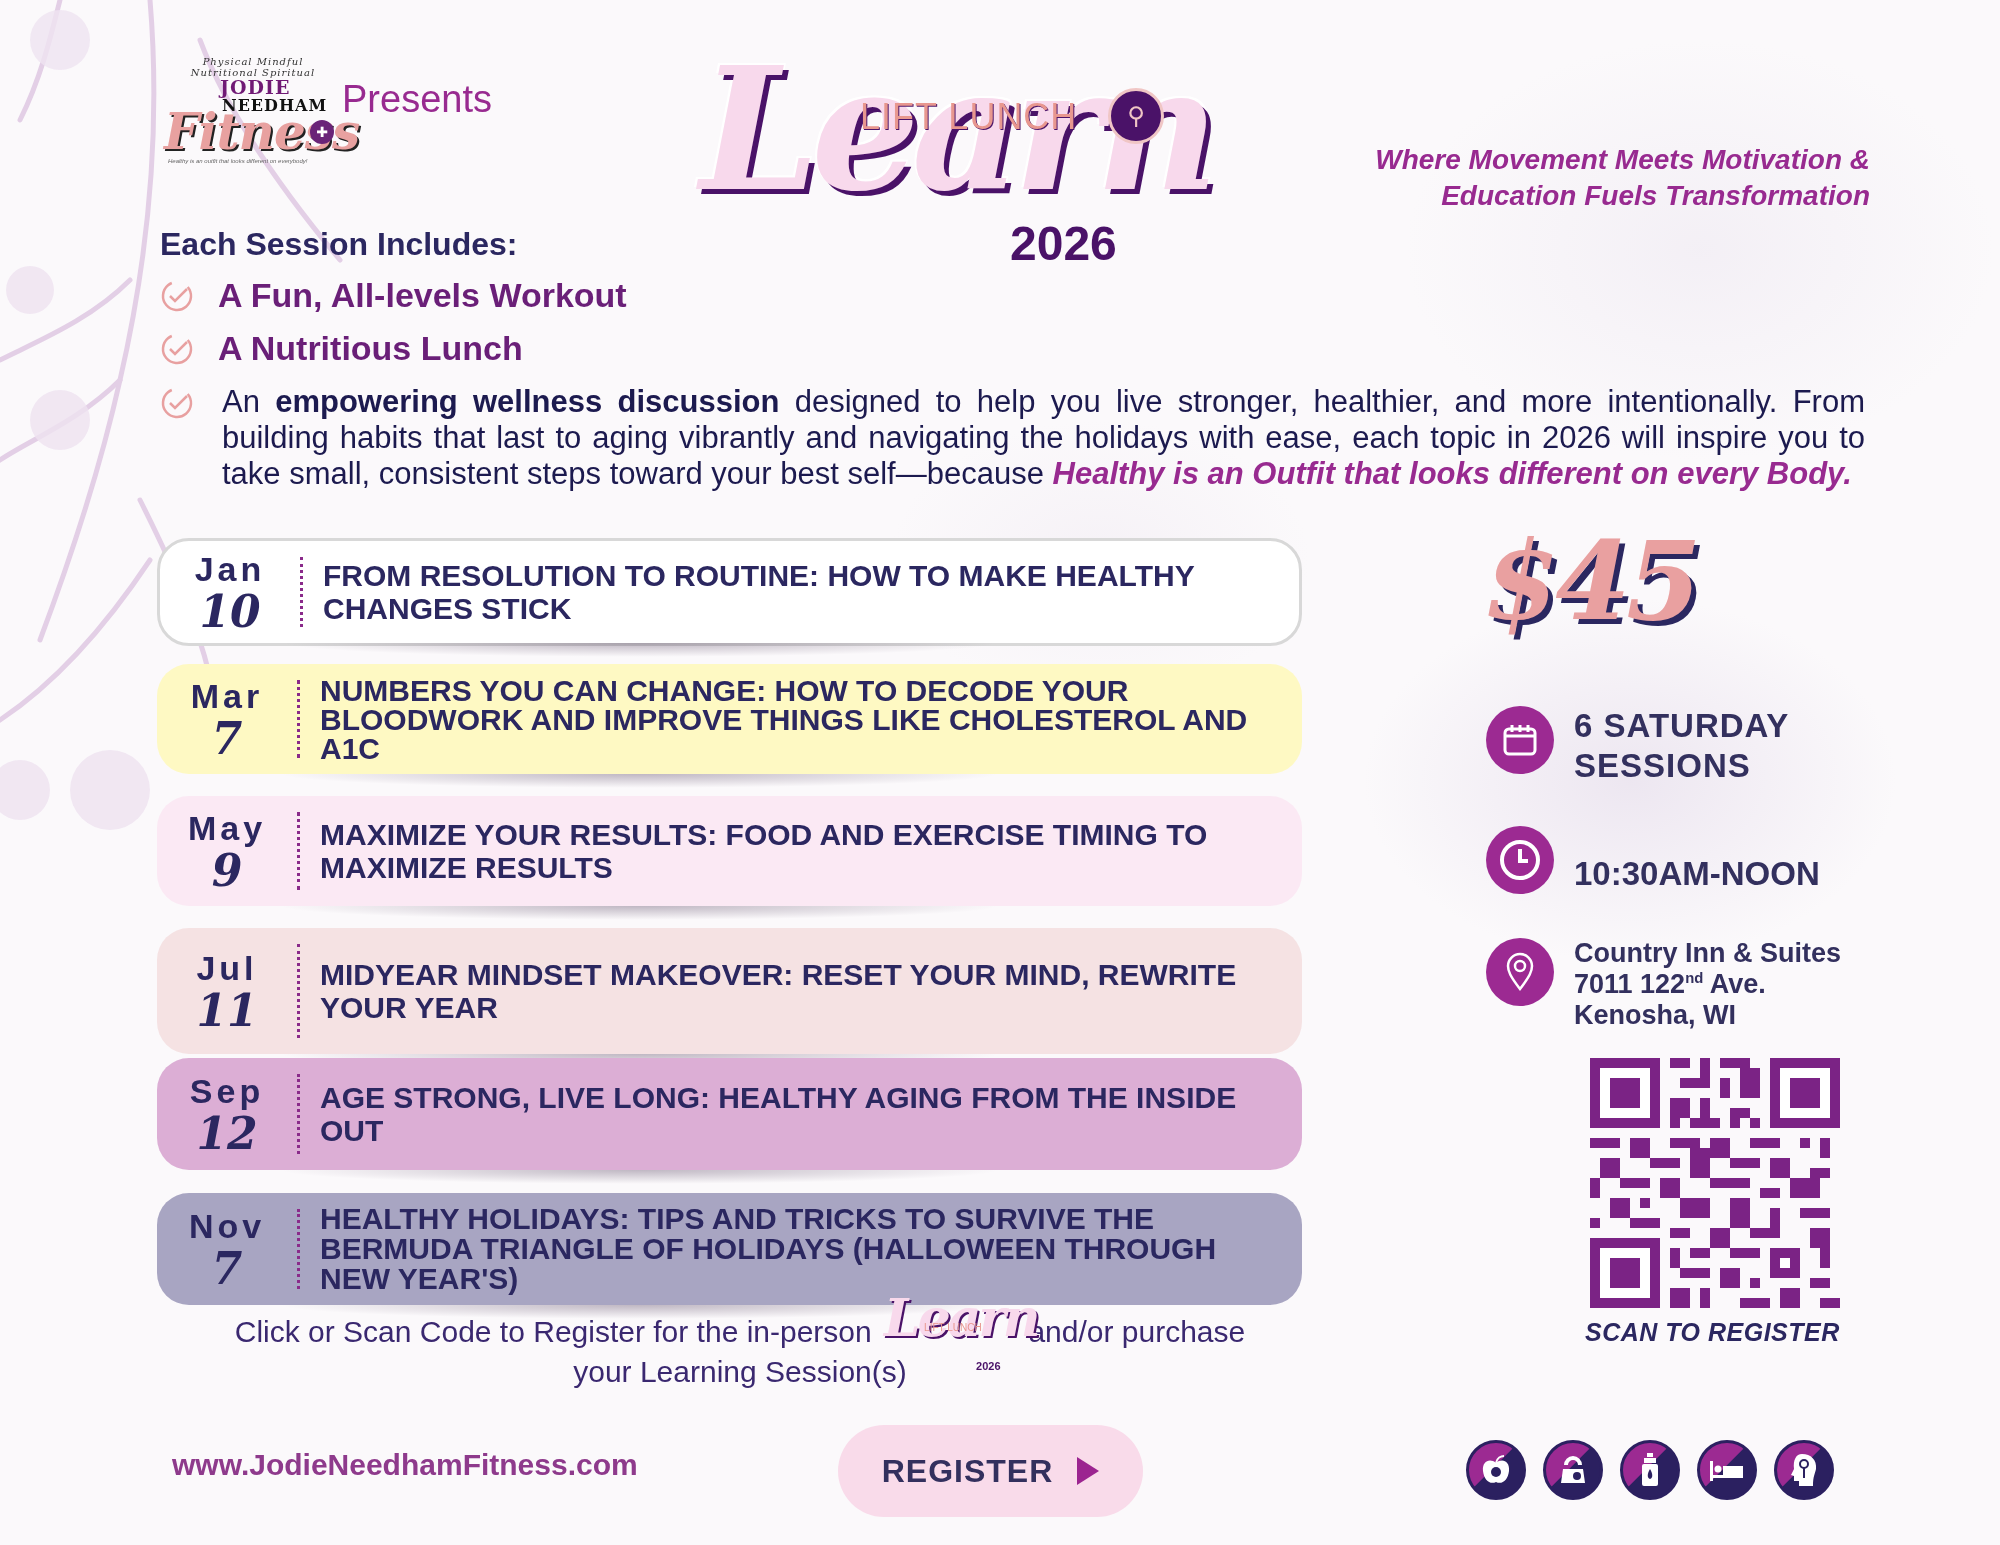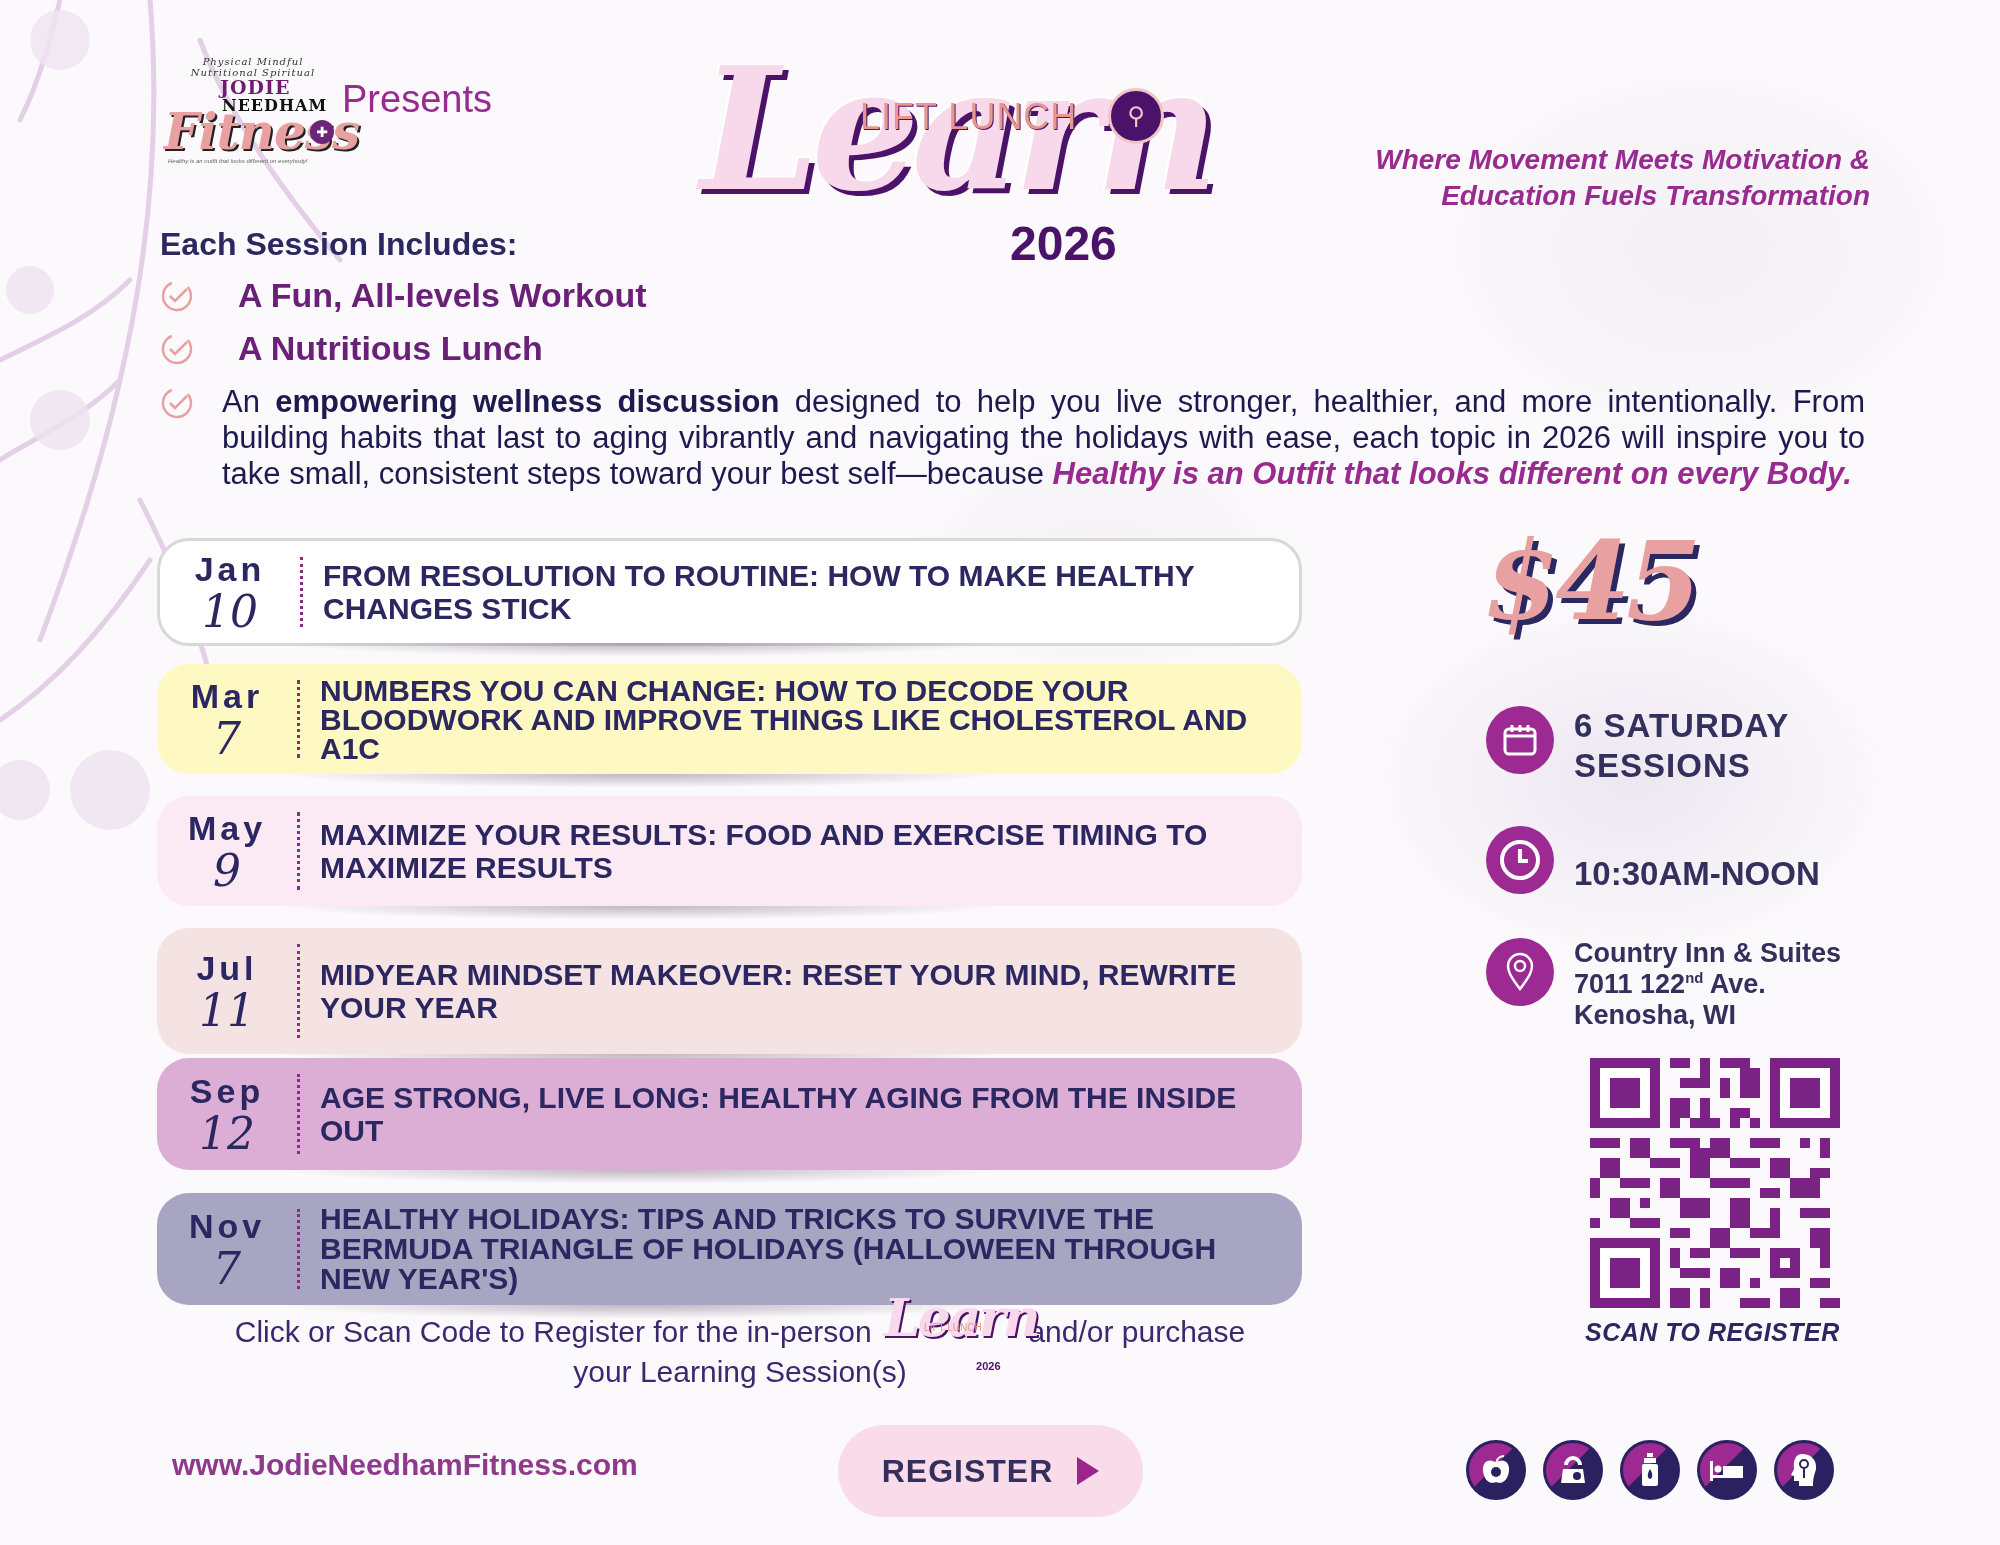--- a/index.html
+++ b/index.html
@@ -33,37 +33,37 @@
   .event-logo { position: absolute; left: 700px; top: 54px; width: 470px; height: 220px; }
   .event-logo .learn { position: absolute; left: 0; top: -10px; font-family: "DejaVu Serif", serif; font-style: italic; font-weight: bold; font-size: 170px; color: #f8d9ec; text-shadow: 5px 5px 0 #4a1268, -2px -2px 0 #fff, 2px -2px 0 #fff; letter-spacing: -8px; line-height: 1; }
   .event-logo .lift { position: absolute; left: 160px; top: 42px; font-size: 36px; color: #e8978f; letter-spacing: 1px; text-shadow: 1px 1px 0 #4a1268; }
   .event-logo .emblem { position: absolute; left: 408px; top: 34px; width: 56px; height: 56px; border-radius: 50%; background: #4a1268; border: 3px solid #f0c6c5; color: #f0c6c5; font-size: 24px; text-align: center; line-height: 50px; }
   .event-logo .year { position: absolute; left: 310px; top: 162px; font-size: 48px; font-weight: bold; color: #4a1268; }
 
   .tagline { position: absolute; right: 130px; top: 142px; text-align: right; font-size: 28px; font-weight: bold; font-style: italic; color: #982a90; line-height: 36px; }
 
   
   .includes-title { position: absolute; left: 160px; top: 226px; font-size: 32px; font-weight: bold; color: #2b2760; }
-  .include-item { position: absolute; left: 160px; display: flex; align-items: center; gap: 20px; }
+  .include-item { position: absolute; left: 160px; display: flex; align-items: center; }
   .include-item .check { width: 34px; height: 34px; margin-right: 24px; }
   .include-item .txt { font-size: 34px; font-weight: bold; color: #6a1f78; }
   .inc-1 { top: 276px; }
   .inc-2 { top: 329px; }
   .discussion { position: absolute; left: 160px; top: 384px; width: 1705px; }
   .discussion .check { position: absolute; left: 0; top: 2px; width: 34px; height: 34px; }
   .discussion p { margin-left: 62px; font-size: 31px; line-height: 36px; color: #1c1a4f; text-align: justify; text-align-last: left; }
   .discussion b { font-weight: bold; }
   .discussion .hl { color: #982a90; font-weight: bold; font-style: italic; }
 
   
   .session { position: absolute; left: 157px; width: 1145px; border-radius: 32px; display: flex; align-items: center; }
   .session::after { content: ""; position: absolute; left: 120px; right: 300px; bottom: -14px; height: 14px; background: radial-gradient(ellipse at top, rgba(80,60,90,0.35), transparent 70%); }
   .session .date { width: 140px; text-align: center; color: #2b2760; }
   .session .mon { display: block; font-size: 34px; font-weight: bold; letter-spacing: 4px; line-height: 40px; }
-  .session .day { display: block; font-family: "DejaVu Serif", serif; font-size: 44px; font-weight: normal; font-style: italic; line-height: 46px; }
+  .session .day { display: block; font-family: "DejaVu Serif", serif; font-size: 44px; font-weight: bold; font-style: italic; line-height: 46px; }
   .session .sep { width: 0; align-self: stretch; margin: 16px 20px 16px 0; border-left: 3px dotted #8a2a8a; }
   .session .topic { flex: 1; font-size: 30px; font-weight: bold; color: #2b2760; line-height: 33px; padding-right: 30px; text-transform: uppercase; }
   .s1 { top: 538px; height: 108px; background: #fff; border: 3px solid #d8d8d8; }
   .s2 { top: 664px; height: 110px; background: #fef9c3; }
   .s2 .topic { line-height: 29px; }
   .s3 { top: 796px; height: 110px; background: #fbe9f4; }
   .s4 { top: 928px; height: 126px; background: #f5e2e3; }
   .s5 { top: 1058px; height: 112px; background: #dcaed5; }
   .s6 { top: 1193px; height: 112px; background: #a8a5c2; }
   .s6 .topic { line-height: 30px; }

